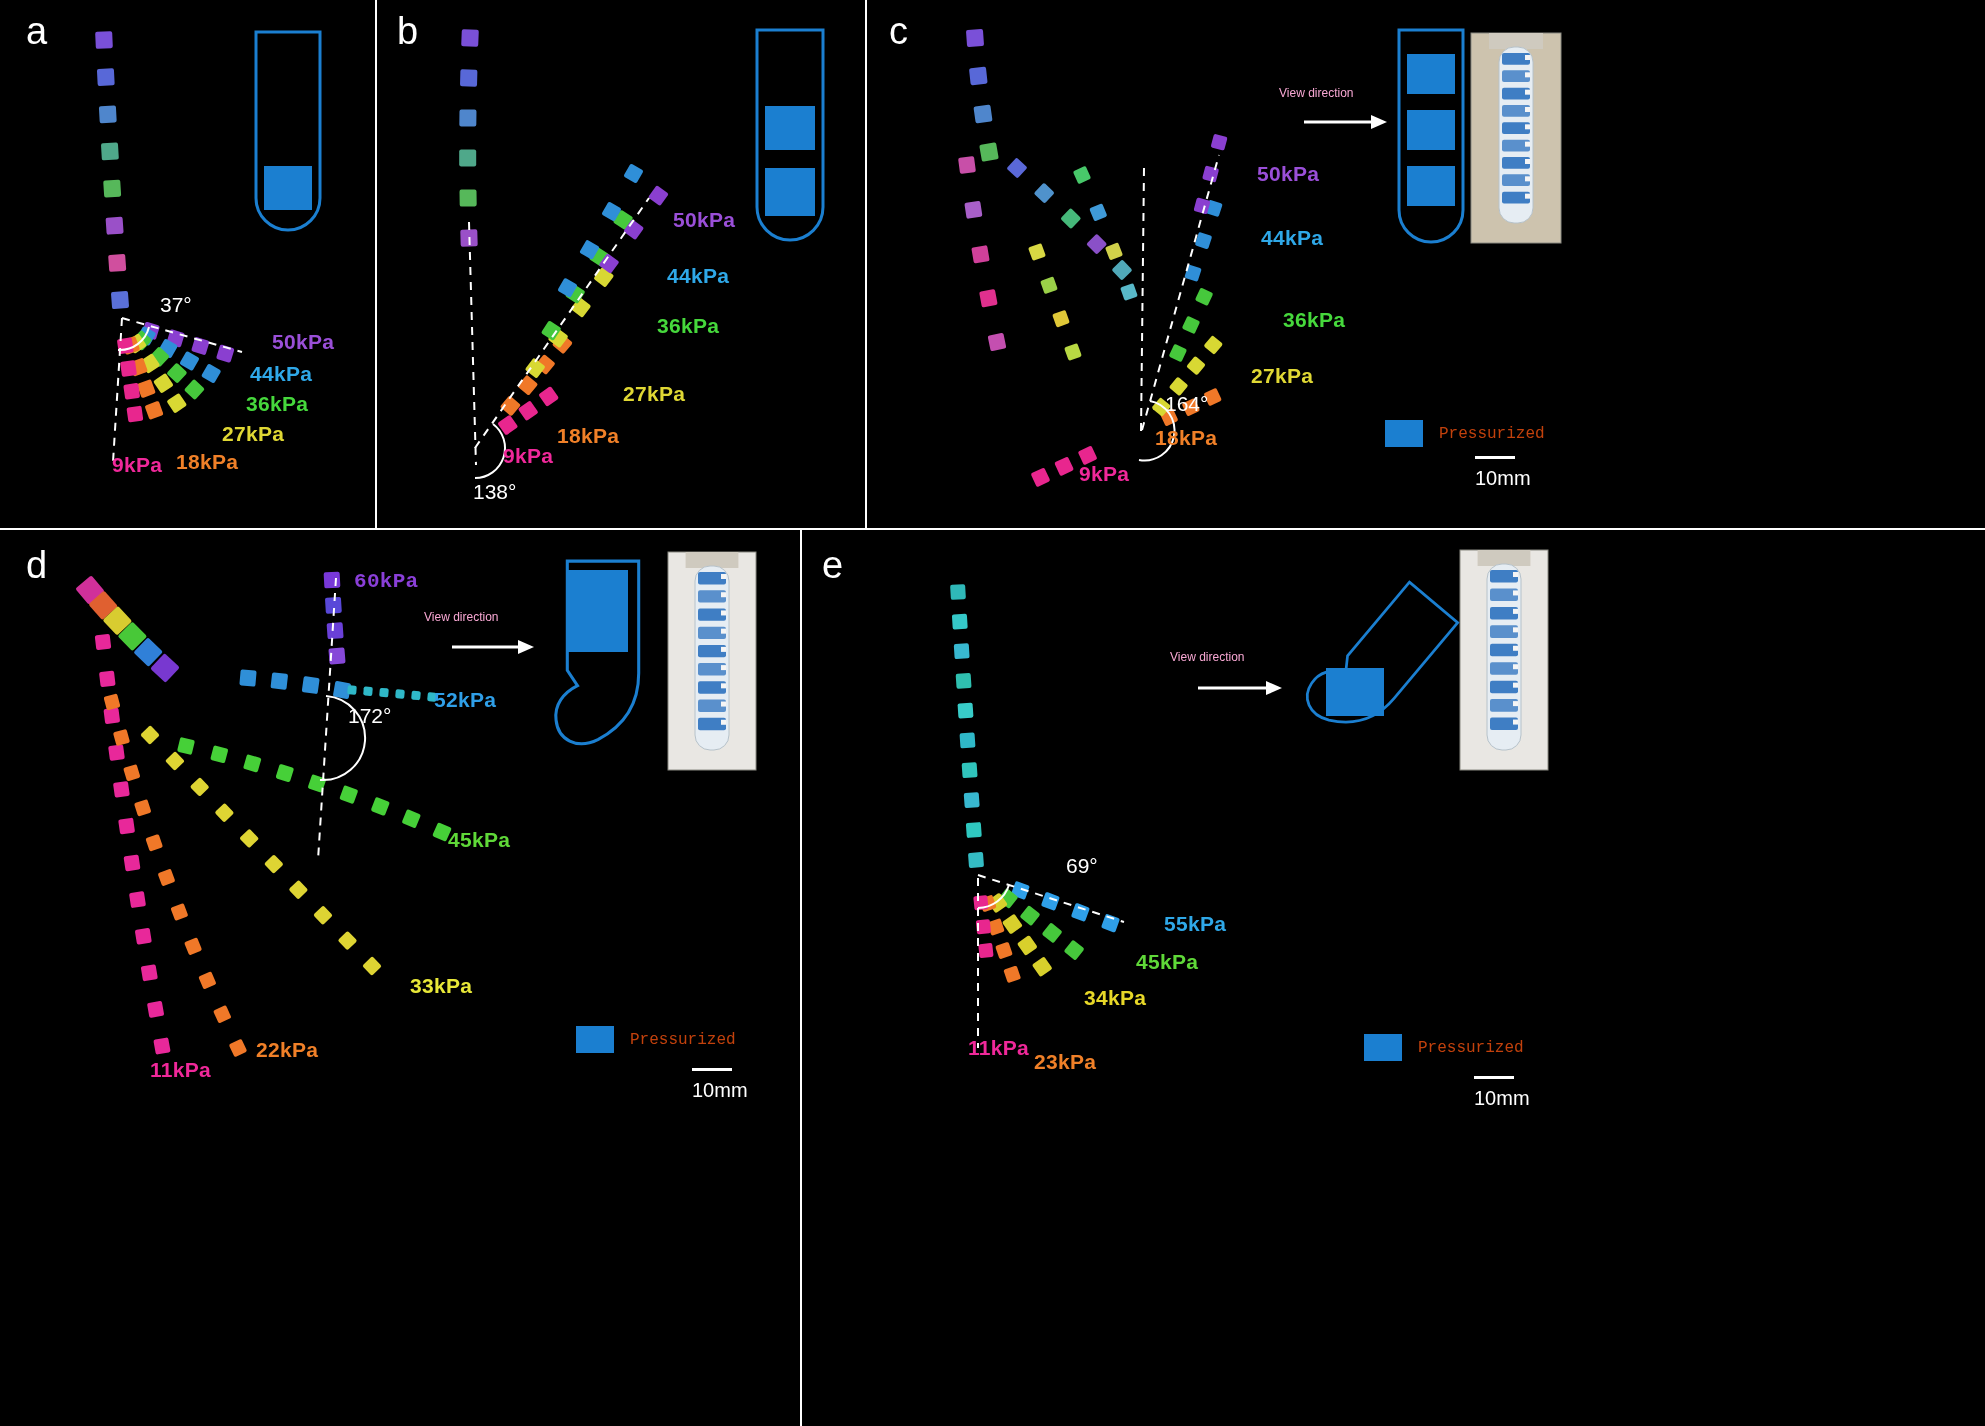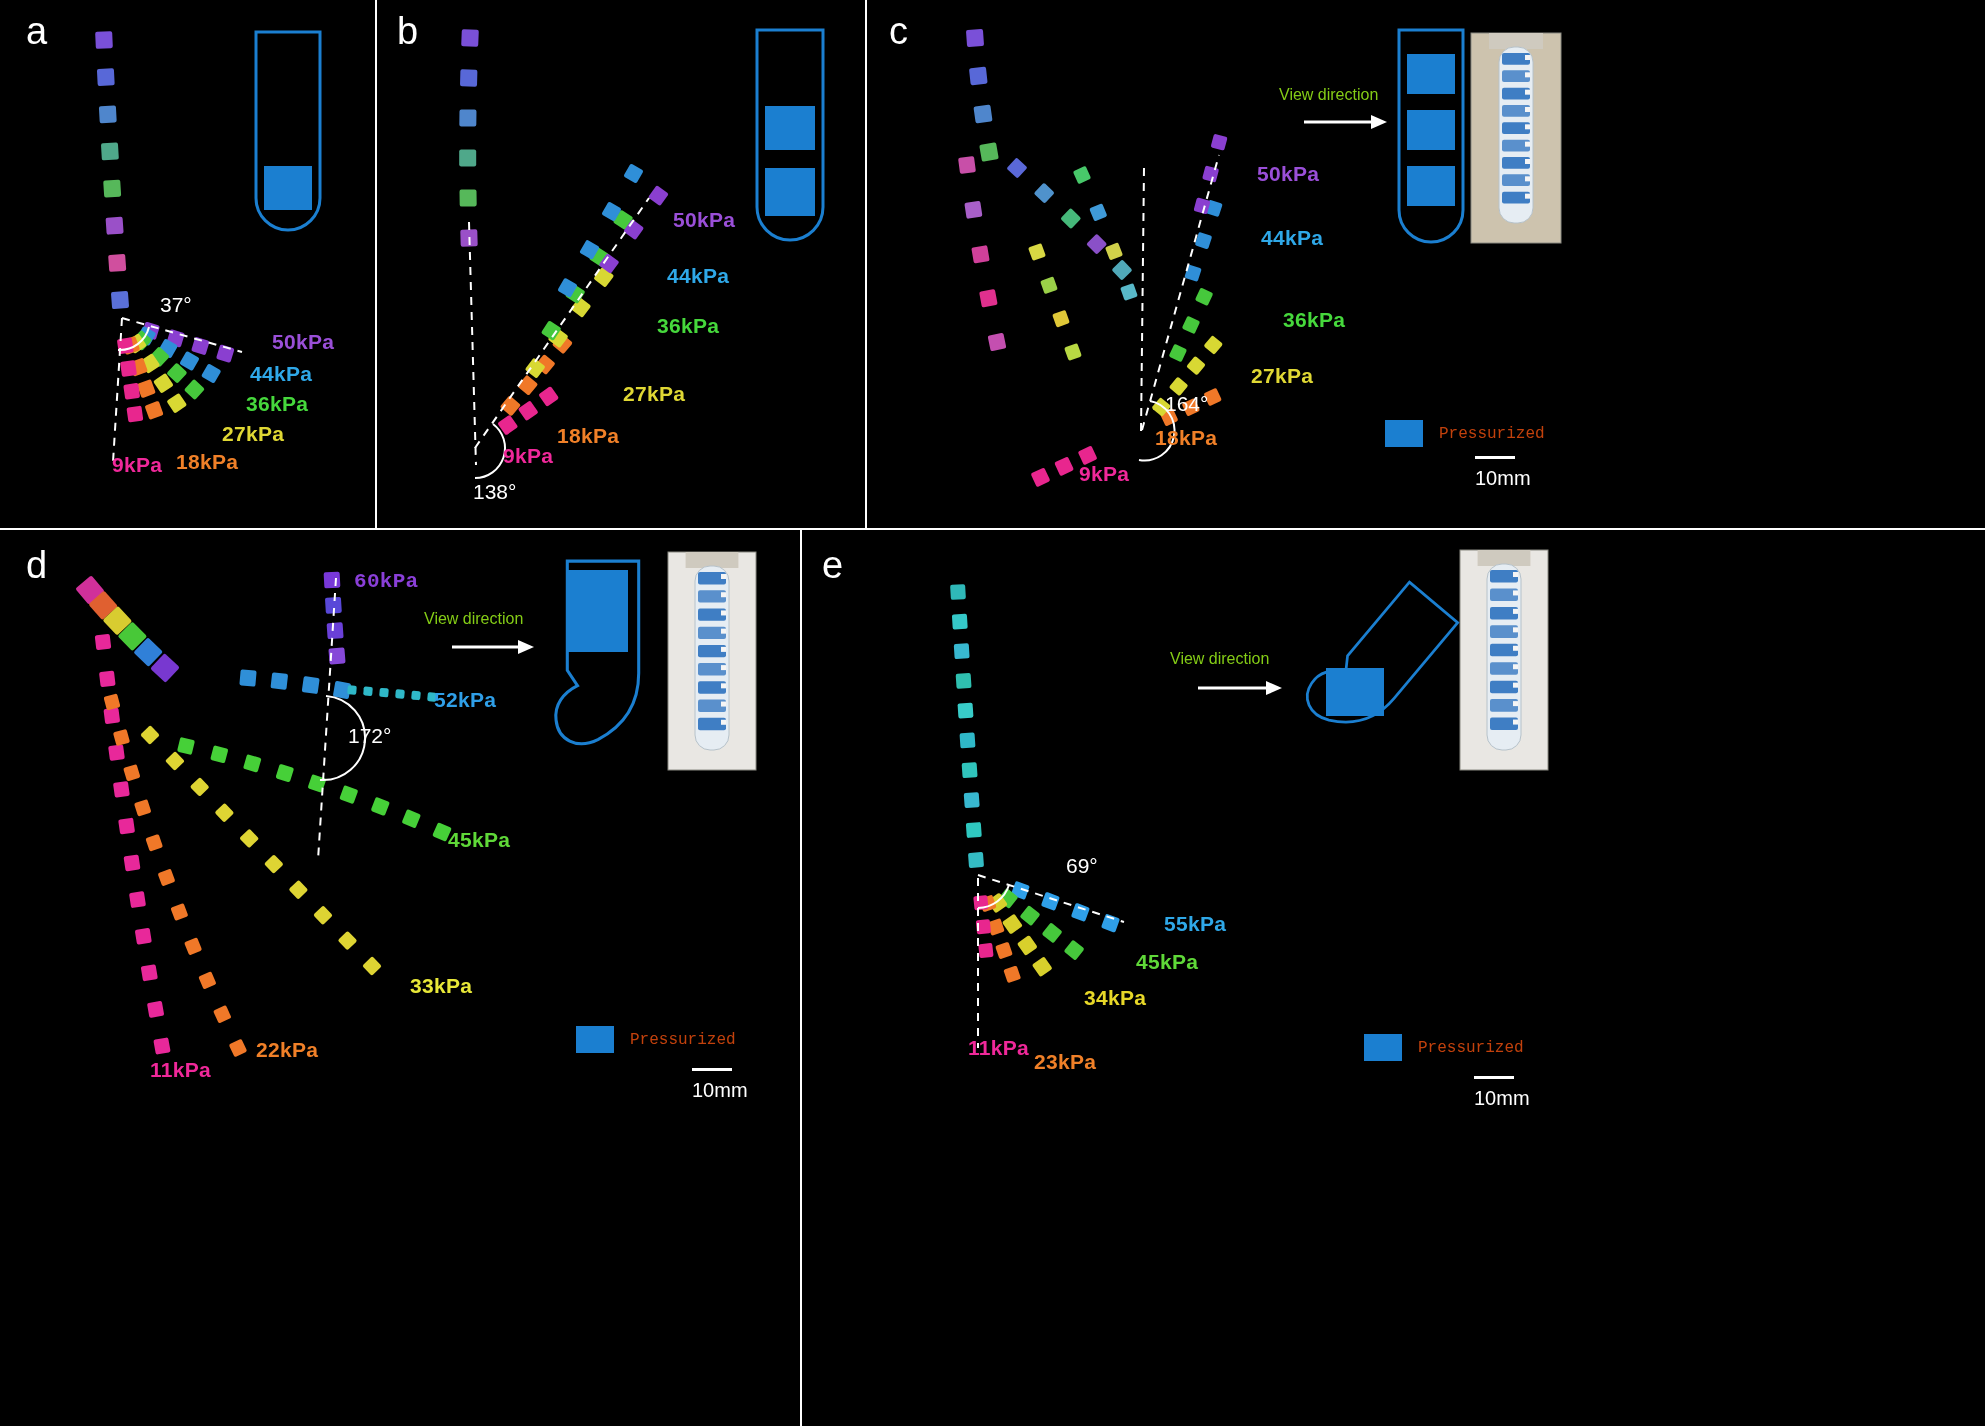--- a/index.html
+++ b/index.html
@@ -3,21 +3,21 @@
 <meta charset="utf-8">
 <style>
   html,body{margin:0;padding:0;background:#151515;}
   #figure{position:relative;width:1985px;height:1426px;background:#000;overflow:hidden;
           font-family:"Liberation Sans",sans-serif;}
   .panel{position:absolute;overflow:hidden;background:#000;}
   .panel svg{position:absolute;left:0;top:0;}
   .pletter{position:absolute;color:#fff;font-size:38px;line-height:1;}
   .plabel{position:absolute;font-size:21px;font-weight:700;letter-spacing:.3px;white-space:nowrap;}
   .angle{position:absolute;color:#fff;font-size:21px;white-space:nowrap;}
-  .viewdir{position:absolute;color:#84cc16;font-size:16px;white-space:nowrap;}
+  .viewdir{position:absolute;color:#f9a8d4;font-size:12px;white-space:nowrap;}
   .legend{position:absolute;display:flex;align-items:center;gap:16px;}
   .lswatch{width:38px;height:27px;background:var(--accent,#1b7fd0);}
   .ltext{color:#c2410c;font-size:16px;font-family:Liberation Mono, monospace;}
   .scalebar{position:absolute;display:flex;flex-direction:column;align-items:flex-start;}
   .sline{width:40px;height:3px;background:#fff;margin-bottom:8px;}
   .stext{color:#fff;font-size:20px;}
   .sep{position:absolute;background:#fff;}
 </style>
 </head>
 <body>
@@ -300,21 +300,21 @@
         <rect x="698" y="133.11111111111111" width="28" height="12.391111111111112" rx="2" fill="#5a90cc"></rect>
         <rect x="721" y="135.11111111111111" width="5" height="5" fill="#f5f5f5"></rect>
         <rect x="698" y="151.33333333333331" width="28" height="12.391111111111112" rx="2" fill="#3f7ec4"></rect>
         <rect x="721" y="153.33333333333331" width="5" height="5" fill="#f5f5f5"></rect>
         <rect x="698" y="169.55555555555554" width="28" height="12.391111111111112" rx="2" fill="#5a90cc"></rect>
         <rect x="721" y="171.55555555555554" width="5" height="5" fill="#f5f5f5"></rect>
         <rect x="698" y="187.77777777777777" width="28" height="12.391111111111112" rx="2" fill="#3f7ec4"></rect>
         <rect x="721" y="189.77777777777777" width="5" height="5" fill="#f5f5f5"></rect>
       </svg>
     <span class="pletter" style="left:26px;top:16px">d</span>
-    <span class="angle" style="left:348px;top:194px">172°</span>
+    <span class="angle" style="left:348px;top:174px">172°</span>
     <span class="viewdir" style="left:424px;top:80px">View direction</span>
     <div class="legend" style="left:576px;top:496px">
       <span class="lswatch"></span>
       <span class="ltext">Pressurized</span>
     </div>
     <div class="scalebar" style="left:692px;top:538px">
       <div class="sline"></div>
       <span class="stext">10mm</span>
     </div>
   <span class="plabel" style="left: 354px; top: 40px; color: rgb(138, 63, 216); font-family: Liberation Mono, monospace;">60kPa</span>

